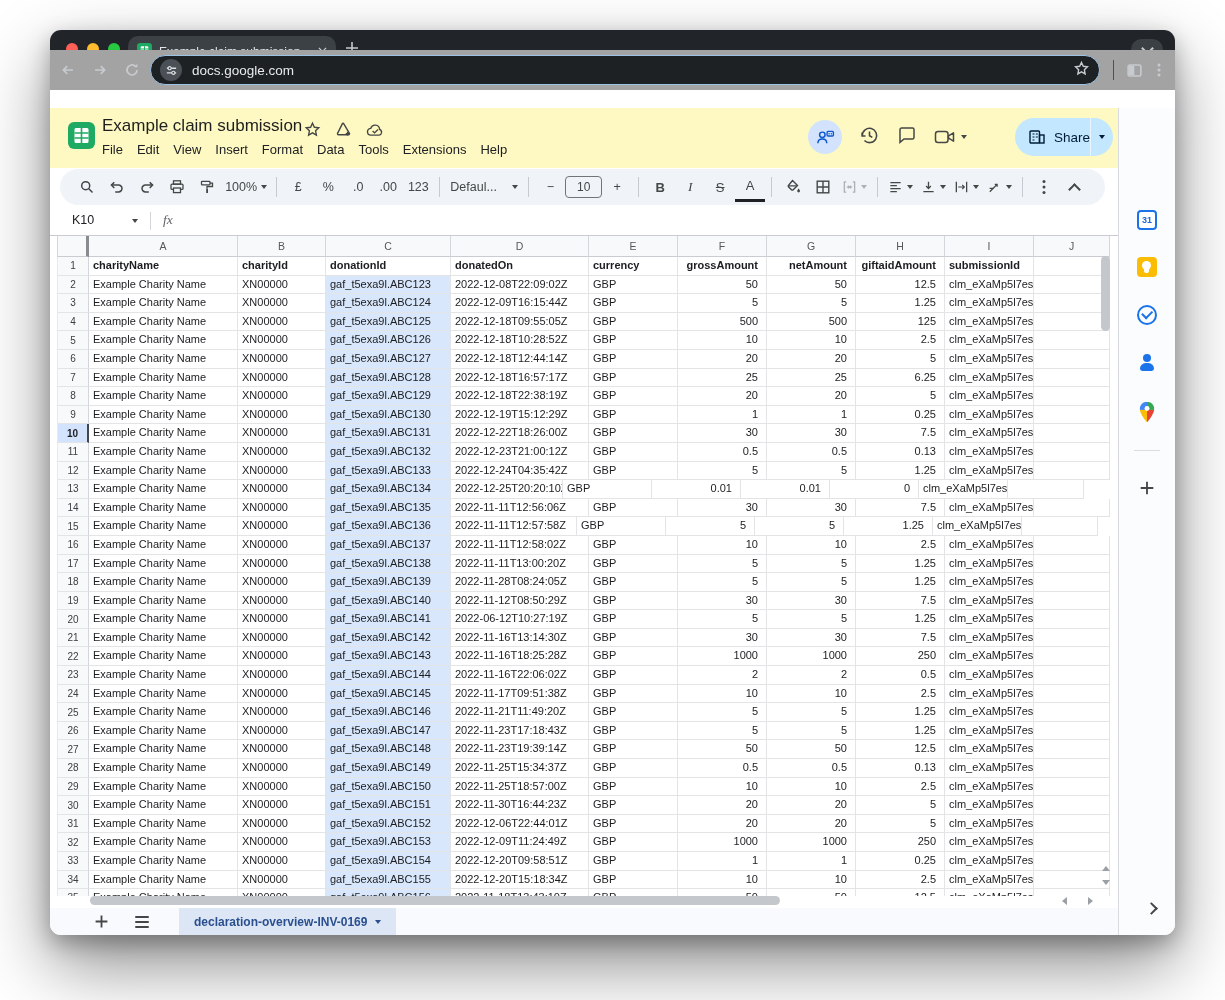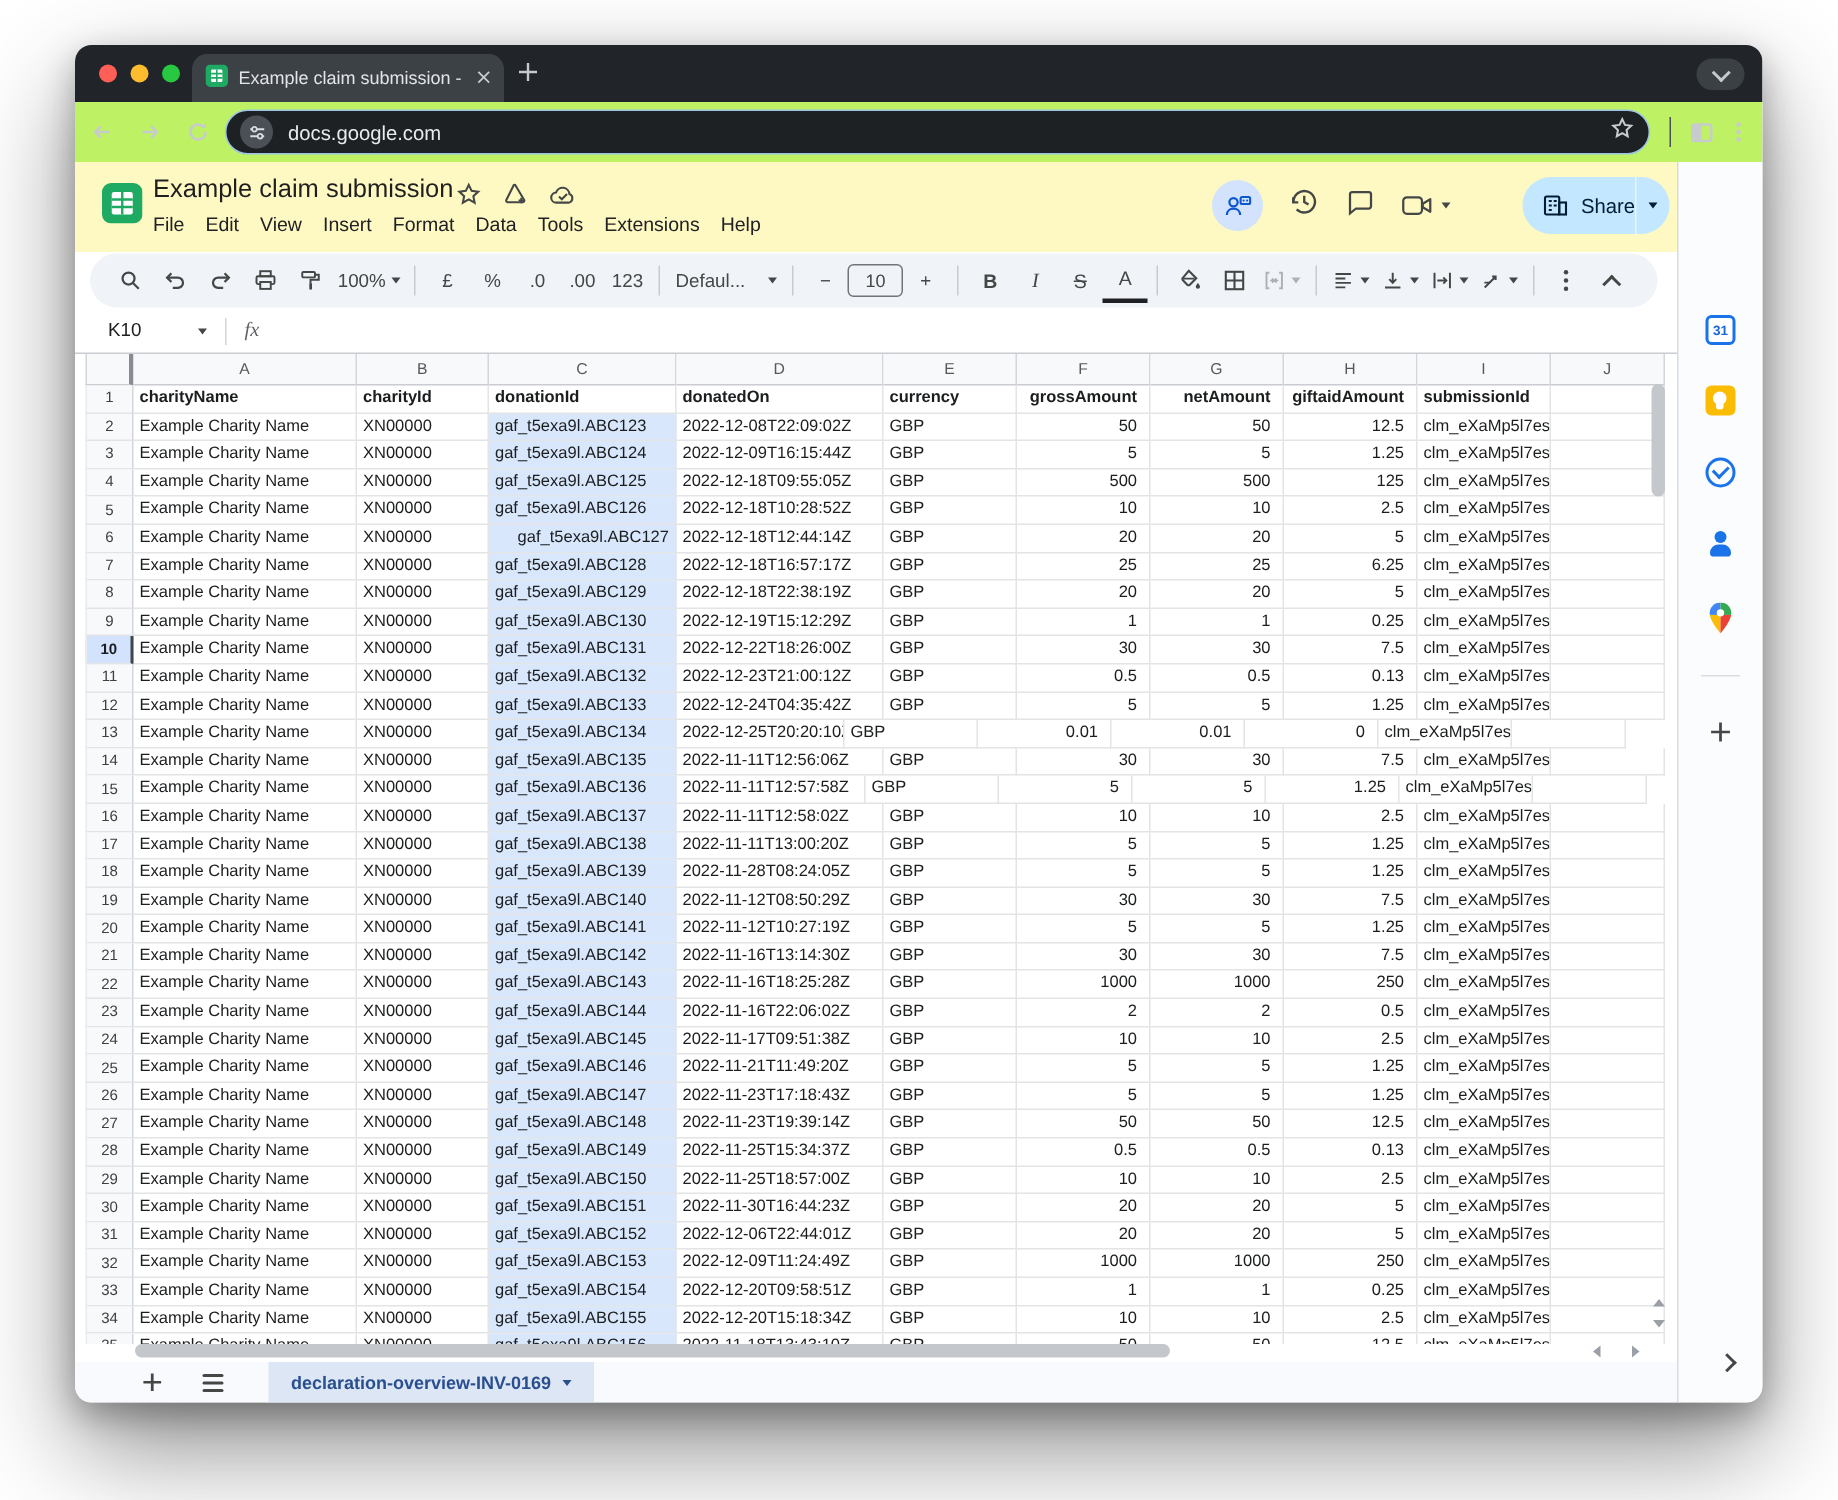--- a/index.html
+++ b/index.html
@@ -13,21 +13,21 @@
   .traffic{position:absolute;top:13px;width:12px;height:12px;border-radius:50%}
   .t-close{left:16px;background:#ff5f57}.t-min{left:37px;background:#febc2e}.t-zoom{left:58px;background:#28c840}
   .tab{position:absolute;left:78px;top:6px;width:208px;height:32px;background:#3c4146;
        border-radius:10px 10px 0 0;display:flex;align-items:center;gap:7px;
        padding:0 9px;box-sizing:border-box;color:#e2e4e7;font-size:12px}
   .tab-title{flex:1;white-space:nowrap;overflow:hidden}
   .newtab{position:absolute;left:295px;top:11px;color:#c6cacd}
   .tabchev{position:absolute;right:12px;top:9px;width:32px;height:21px;background:#3b4045;border-radius:11px;
            display:flex;align-items:center;justify-content:center;color:#c6cacd}
   
-  .urlrow{position:absolute;top:38px;left:0;width:100%;height:40px;background:#bef264}
+  .urlrow{position:absolute;top:20px;left:0;width:100%;height:40px;background:#a3a3a3}
   .navic{position:absolute;top:12px;color:#c7cbcf}
   .urlbar{position:absolute;left:100px;top:5px;width:950px;height:30px;background:#1e2124;
           border:1.5px solid #9cc3e5;border-radius:16px;box-sizing:border-box;
           display:flex;align-items:center;gap:10px;padding:0 9px}
   .site-circ{width:22px;height:22px;border-radius:50%;background:#4a5055;display:flex;
              align-items:center;justify-content:center;flex:none}
   .url-text{color:#e8eaed;font-size:13.5px;flex:1}
   .urldiv{position:absolute;left:1063px;top:10px;width:1px;height:20px;background:#4c5156}
   
   .sheethead{position:absolute;top:78px;left:0;width:1068px;height:60px;background:#fef9c3}
@@ -502,21 +502,21 @@
           <div class="cell r" style="width: 89px;">10</div>
           <div class="cell r" style="width: 89px;">10</div>
           <div class="cell r" style="width: 89px;">2.5</div>
           <div class="cell" style="width: 89px;">clm_eXaMp5l7es</div>
           <div class="cell" style="width: 76px;"></div>
         </div>
         <div class="grow">
           <div class="gut">6</div>
           <div class="cell" style="width: 149px;">Example Charity Name</div>
           <div class="cell" style="width: 88px;">XN00000</div>
-          <div class="cell hl" style="width: 125px; text-align: right;">gaf_t5exa9l.ABC127</div>
+          <div class="cell hl" style="width: 125px;">gaf_t5exa9l.ABC127</div>
           <div class="cell" style="width: 138px;">2022-12-18T12:44:14Z</div>
           <div class="cell" style="width: 89px;">GBP</div>
           <div class="cell r" style="width: 89px;">20</div>
           <div class="cell r" style="width: 89px;">20</div>
           <div class="cell r" style="width: 89px;">5</div>
           <div class="cell" style="width: 89px;">clm_eXaMp5l7es</div>
           <div class="cell" style="width: 76px;"></div>
         </div>
         <div class="grow">
           <div class="gut">7</div>
@@ -685,21 +685,21 @@
           <div class="cell r" style="width: 89px;">30</div>
           <div class="cell r" style="width: 89px;">7.5</div>
           <div class="cell" style="width: 89px;">clm_eXaMp5l7es</div>
           <div class="cell" style="width: 76px;"></div>
         </div>
         <div class="grow">
           <div class="gut">20</div>
           <div class="cell" style="width: 149px;">Example Charity Name</div>
           <div class="cell" style="width: 88px;">XN00000</div>
           <div class="cell hl" style="width: 125px;">gaf_t5exa9l.ABC141</div>
-          <div class="cell" style="width: 138px;">2022-11-12T10:27:19Z</div>
+          <div class="cell" style="width: 138px;">2022-06-12T10:27:19Z</div>
           <div class="cell" style="width: 89px;">GBP</div>
           <div class="cell r" style="width: 89px;">5</div>
           <div class="cell r" style="width: 89px;">5</div>
           <div class="cell r" style="width: 89px;">1.25</div>
           <div class="cell" style="width: 89px;">clm_eXaMp5l7es</div>
           <div class="cell" style="width: 76px;"></div>
         </div>
         <div class="grow">
           <div class="gut">21</div>
           <div class="cell" style="width: 149px;">Example Charity Name</div>

